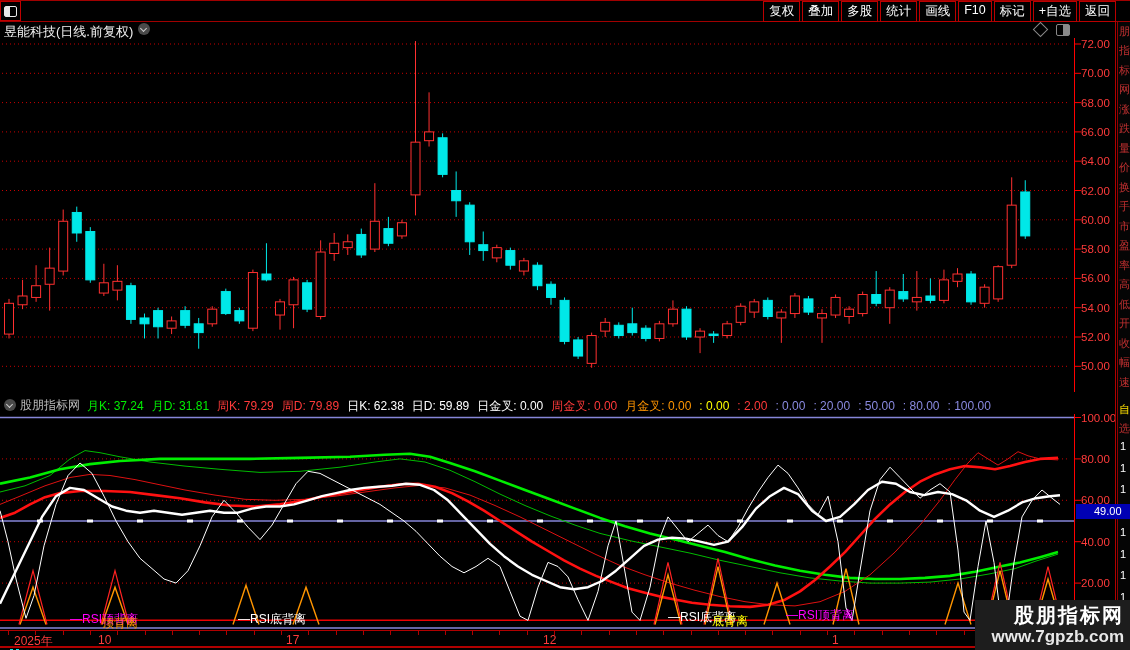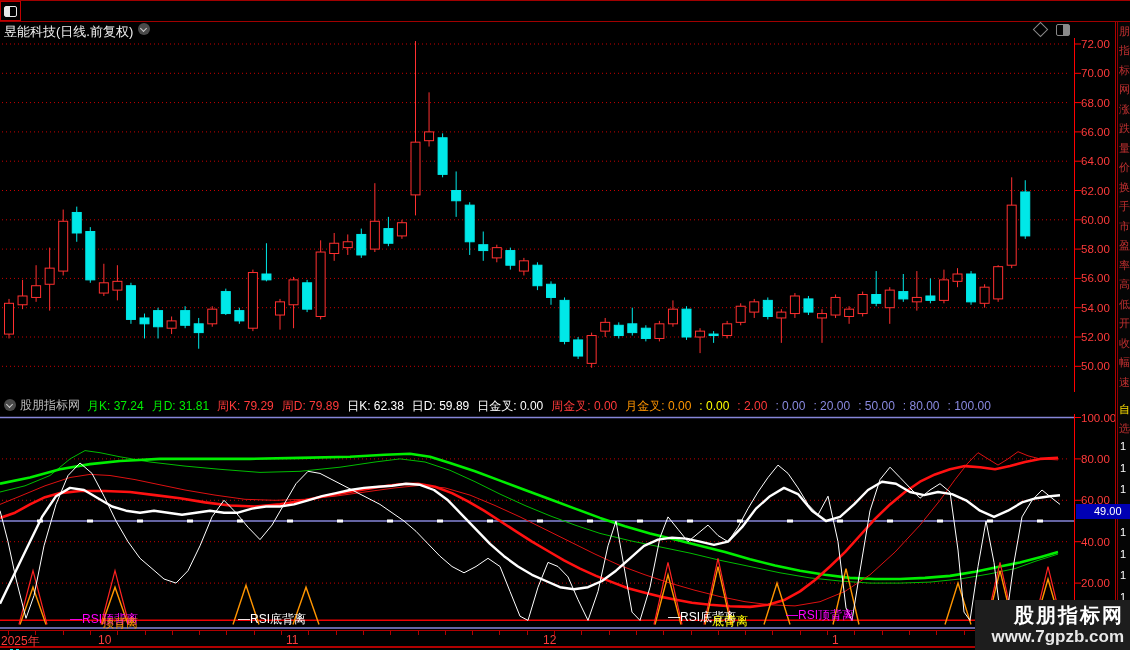--- a/index.html
+++ b/index.html
@@ -49,20 +49,31 @@
   .strip-glyph{position:absolute;left:1px;width:14px;font-size:11px;color:#c03030;overflow:hidden;}
   .strip-digit{position:absolute;left:2px;font-size:11px;color:#fff;}
 </style>
 </head>
 <body>
 
 <div class="toolbar">
   <div class="win-icon">
     <div class="glyph"></div>
   </div>
+  <div class="tb-buttons" id="tb-buttons">
+      <span class="tb-btn">复权</span>
+      <span class="tb-btn">叠加</span>
+      <span class="tb-btn">多股</span>
+      <span class="tb-btn">统计</span>
+      <span class="tb-btn">画线</span>
+      <span class="tb-btn">F10</span>
+      <span class="tb-btn">标记</span>
+      <span class="tb-btn">+自选</span>
+      <span class="tb-btn">返回</span>
+    </div>
 </div>
 
 <div class="title-row">
   <span>昱能科技(日线.前复权)</span>
   <span class="chev-circle"></span>
 </div>
 <div class="title-icons">
   <span class="dia"></span>
   <span class="split-sq"></span>
 </div>
@@ -376,23 +387,23 @@
     <div class="date-tick" style="left: 827px;"></div>
     <div class="date-tick" style="left: 854.3px;"></div>
     <div class="date-tick" style="left: 881.6px;"></div>
     <div class="date-tick" style="left: 908.9px;"></div>
     <div class="date-tick" style="left: 936.2px;"></div>
     <div class="date-tick" style="left: 963.5px;"></div>
     <div class="date-tick" style="left: 990.8px;"></div>
     <div class="date-tick" style="left: 1018.1px;"></div>
     <div class="date-tick" style="left: 1045.4px;"></div>
     <div class="date-tick" style="left: 1072.7px;"></div>
-    <div class="date-label" style="left: 1px; text-align: center;">2025年</div>
+    <div class="date-label" style="left: 14px; text-align: center;">2025年</div>
     <div class="date-label" style="left: 62px; margin-left: 36px;">10</div>
-    <div class="date-label" style="left: 286px;">11</div>
+    <div class="date-label" style="left: 286px;">17</div>
     <div class="date-label" style="left: 543px;">12</div>
     <div class="date-label" style="left: 832px;">1</div>
   </div>
 <div class="bottom-strip">
   <span class="mini-cyan" style="left:10px"></span>
   <span class="mini-cyan" style="left:16px"></span>
 </div>
 
 <div class="vline-right"></div>
 

